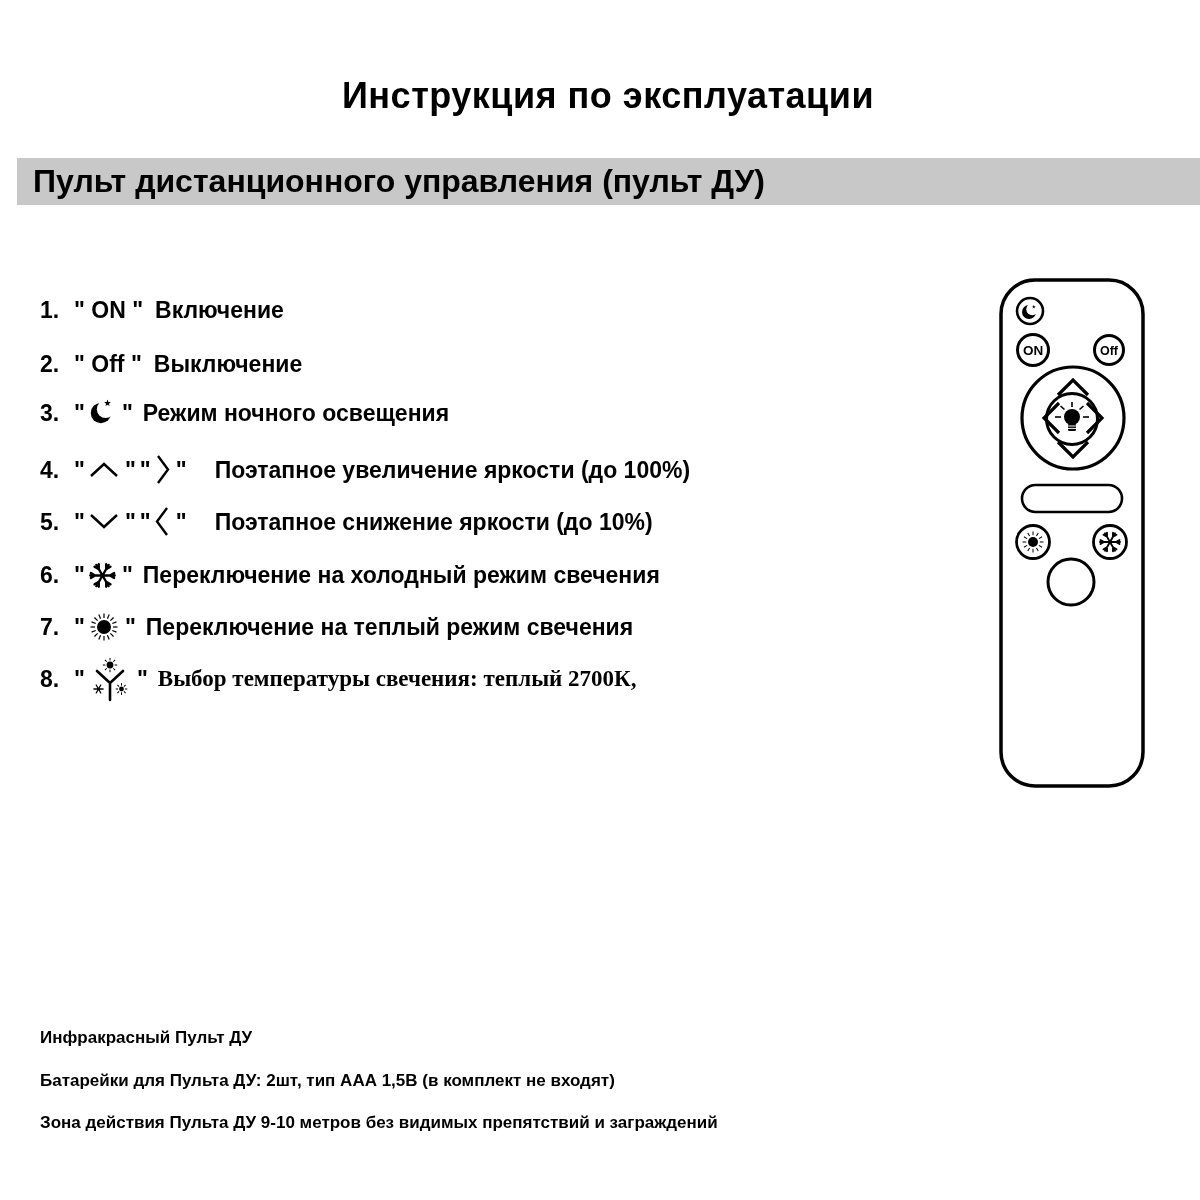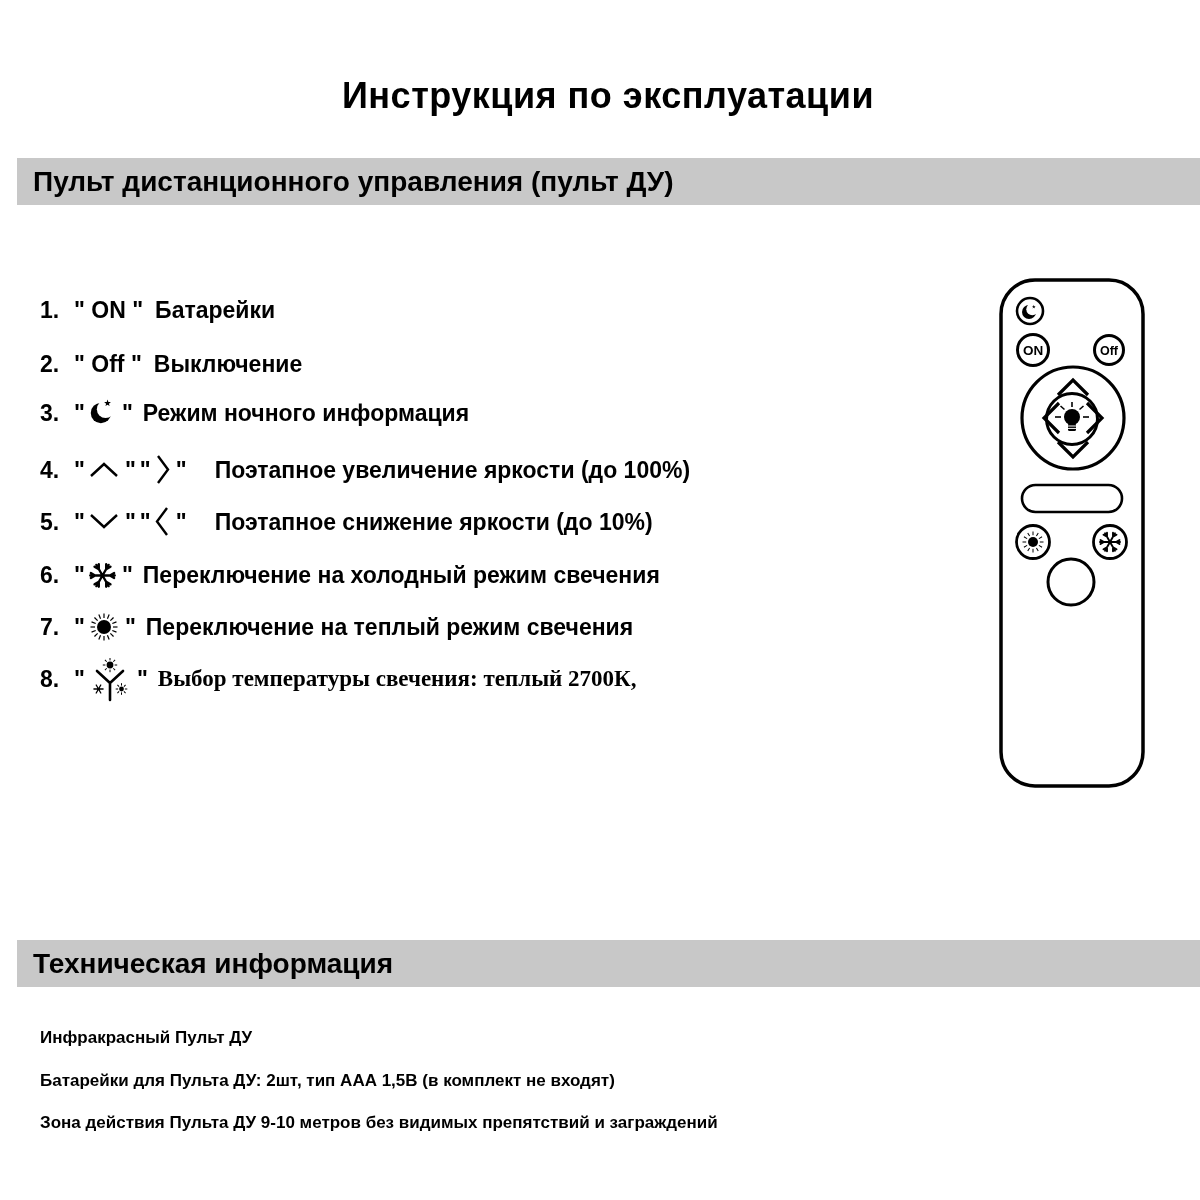--- a/index.html
+++ b/index.html
@@ -8,21 +8,21 @@
     font-family:"Liberation Sans", sans-serif;font-weight:bold;
     position:relative;overflow:hidden;
   }
   .page{position:absolute;inset:0;}
   .title{
     position:absolute;top:66px;left:0;width:100%;text-align:center;
     font-size:36px;line-height:44px;margin:8px;letter-spacing:0.5px;
   }
   .bar{
     position:absolute;left:17px;right:0;height:47px;background:#c8c8c8;
-    font-size:28px;line-height:47px;padding-left:16px;box-sizing:border-box;
+    font-size:32px;line-height:47px;padding-left:16px;box-sizing:border-box;
     white-space:nowrap;
   }
   .bar-remote{top:158px;}
   .bar-tech{top:940px;}
   .item{
     position:absolute;left:40px;display:flex;align-items:center;
     font-size:23px;line-height:30px;white-space:nowrap;
   }
   .item > *{margin-right:6px;}
   .item .num{min-width:28px;}
@@ -44,41 +44,41 @@
 
   <h1 class="title">Инструкция по эксплуатации</h1>
 
   <div class="bar bar-remote">
     <span>Пульт дистанционного управления (пульт ДУ)</span>
   </div>
 
   <div class="item" style="top:295px">
     <span class="num">1.</span>
     <span>" ON "</span>
-    <span class="desc">Батарейки</span>
+    <span class="desc">Включение</span>
   </div>
 
   <div class="item" style="top:349px">
     <span class="num">2.</span>
     <span>" Off "</span>
     <span class="desc">Выключение</span>
   </div>
 
   <div class="item" style="top:397px">
     <span class="num">3.</span>
     <span class="q">"</span>
     <span class="icon">
       <svg width="27" height="31" viewBox="-11 -14 25 29">
         <circle cx="0" cy="1" r="9.5" fill="#000"></circle>
         <circle cx="4.4" cy="-2.6" r="8.2" fill="#fff"></circle>
         <polygon transform="translate(6.2,-8.2) scale(1.05)" fill="#000" points="0,-3.2 0.76,-1.05 3.04,-0.99 1.24,0.4 1.88,2.59 0,1.3 -1.88,2.59 -1.24,0.4 -3.04,-0.99 -0.76,-1.05"></polygon>
       </svg>
     </span>
     <span class="q">"</span>
-    <span class="desc">Режим ночного информация</span>
+    <span class="desc">Режим ночного освещения</span>
   </div>
 
   <div class="item" style="top:454px">
     <span class="num">4.</span>
     <span class="q">"</span>
     <span class="icon">
       <svg width="30" height="17" viewBox="0 0 30 17">
         <polyline points="2,15 15,3 28,15" fill="none" stroke="#000" stroke-width="2.4"></polyline>
       </svg>
     </span>
@@ -272,21 +272,18 @@
     </g>
 
     <g>
       <circle cx="111" cy="264" r="16.5" fill="#fff" stroke="#000" stroke-width="2.8"></circle>
       <path transform="translate(111,264)" fill="none" stroke="#000" stroke-width="1.9" stroke-linecap="round" d="M0 0L10 0M6 0L9.5 2M6 0L9.5 -2M0 0L5 8.66M3 5.2L3 9.2M3 5.2L6.5 7.2M0 0L-5 8.66M-3 5.2L-6.5 7.2M-3 5.2L-3 9.2M0 0L-10 0M-6 0L-9.5 -2M-6 0L-9.5 2M0 0L-5 -8.66M-3 -5.2L-3 -9.2M-3 -5.2L-6.5 -7.2M0 0L5 -8.66M3 -5.2L6.5 -7.2M3 -5.2L3 -9.2"></path>
     </g>
 
     <circle cx="72" cy="304" r="23" fill="#fff" stroke="#000" stroke-width="3"></circle>
   </svg>
 
-  <div class="bar bar-tech">
-    <span>Техническая информация</span>
-  </div>
 
   <div class="tech-line" style="top:1023px">Инфракрасный Пульт ДУ</div>
   <div class="tech-line" style="top:1066px">Батарейки для Пульта ДУ: 2шт, тип ААА 1,5В (в комплект не входят)</div>
   <div class="tech-line" style="top:1108px">Зона действия Пульта ДУ 9-10 метров без видимых препятствий и заграждений</div>
 
 </div>
 
 </body></html>

